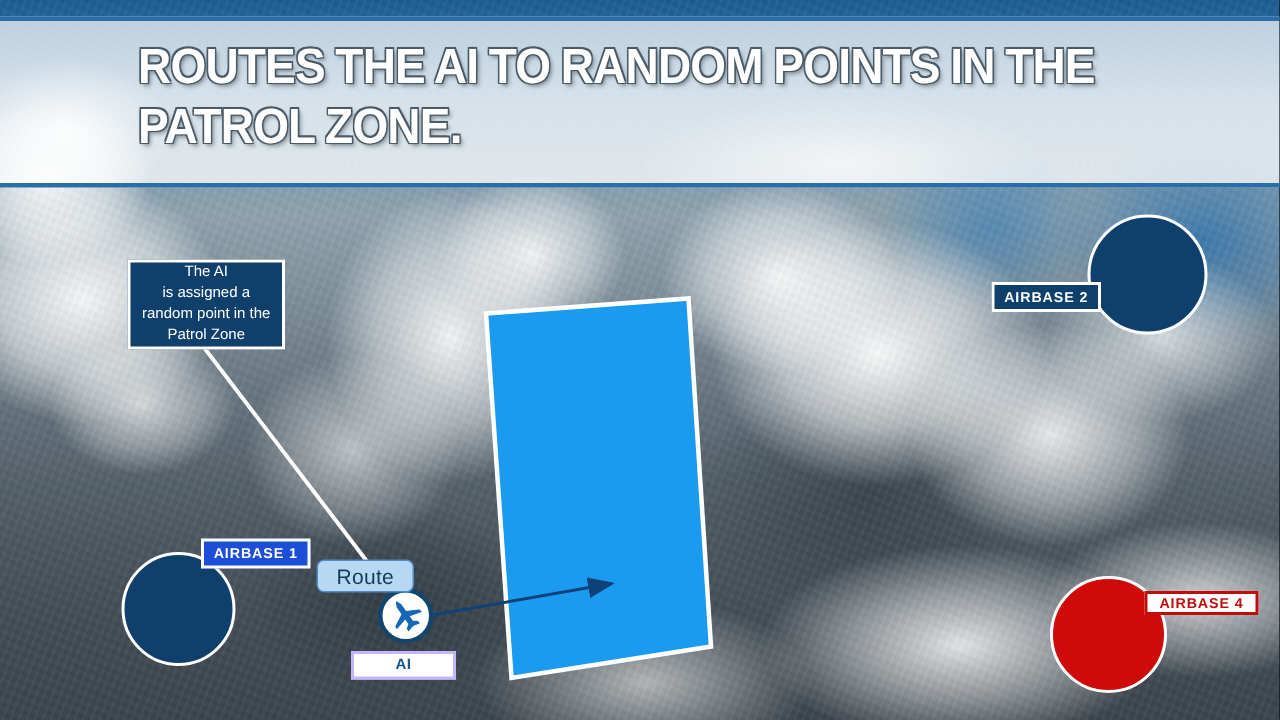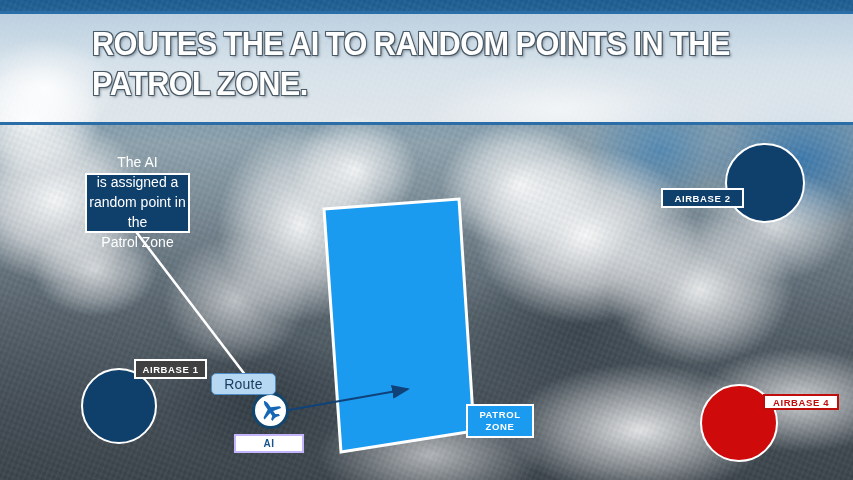--- a/index.html
+++ b/index.html
@@ -136,28 +136,28 @@
     justify-content: center;
     text-align: center;
     white-space: pre-line;
     font-weight: bold;
     letter-spacing: 0.6px;
   }
 
   .lbl-airbase1 {
     left: 134px; top: 359px;
     width: 73px; height: 20px;
-    background: #404040;
+    background: #1d4ed8;
     border: 2px solid #ffffff;
     color: #ffffff;
     font-size: 9.5px;
   }
   .lbl-airbase2 {
     left: 661px; top: 188px;
-    width: 83px; height: 20px;
+    width: 73px; height: 20px;
     background: #0f3f6b;
     border: 2px solid #ffffff;
     color: #ffffff;
     font-size: 9.5px;
   }
   .lbl-airbase4 {
     left: 763px; top: 394px;
     width: 76px; height: 16px;
     background: #ffffff;
     border: 2px solid #c10c0c;
@@ -195,21 +195,21 @@
     letter-spacing: 0.2px;
   }
 
   .callout {
     position: absolute;
     left: 85px; top: 173px;
     width: 105px; height: 60px;
     background: #0f3f6b;
     border: 2px solid #ffffff;
     color: #ffffff;
-    font-size: 14px;
+    font-size: 10px;
     line-height: 1.42;
     font-weight: normal;
     display: flex;
     align-items: center;
     justify-content: center;
     text-align: center;
     white-space: pre-line;
     padding: 2px;
   }
 
@@ -278,16 +278,14 @@
 
   <div class="callout">The AI
 is assigned a
 random point in the
 Patrol Zone</div>
   <div class="lbl lbl-route">Route</div>
   <div class="lbl lbl-ai">AI</div>
   <div class="lbl lbl-airbase1">AIRBASE 1</div>
   <div class="lbl lbl-airbase2">AIRBASE 2</div>
   <div class="lbl lbl-airbase4">AIRBASE 4</div>
-  <div class="lbl lbl-patrol">PATROL
-ZONE</div>
 
 </div>
 
 </body></html>

